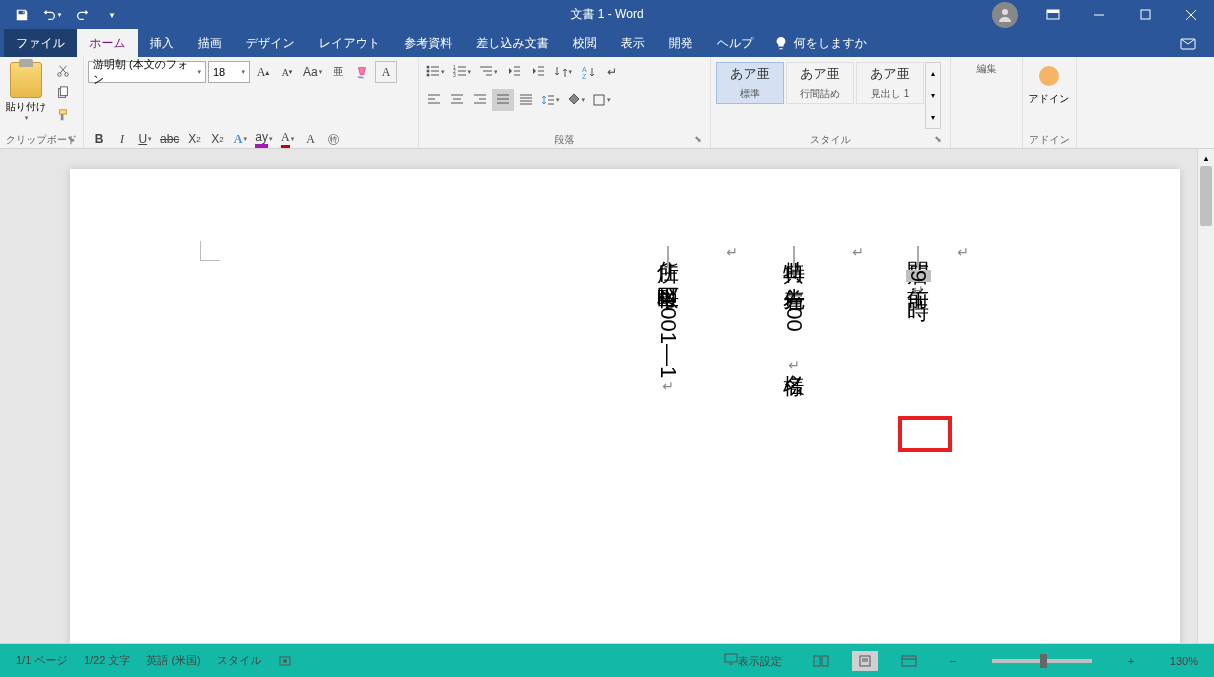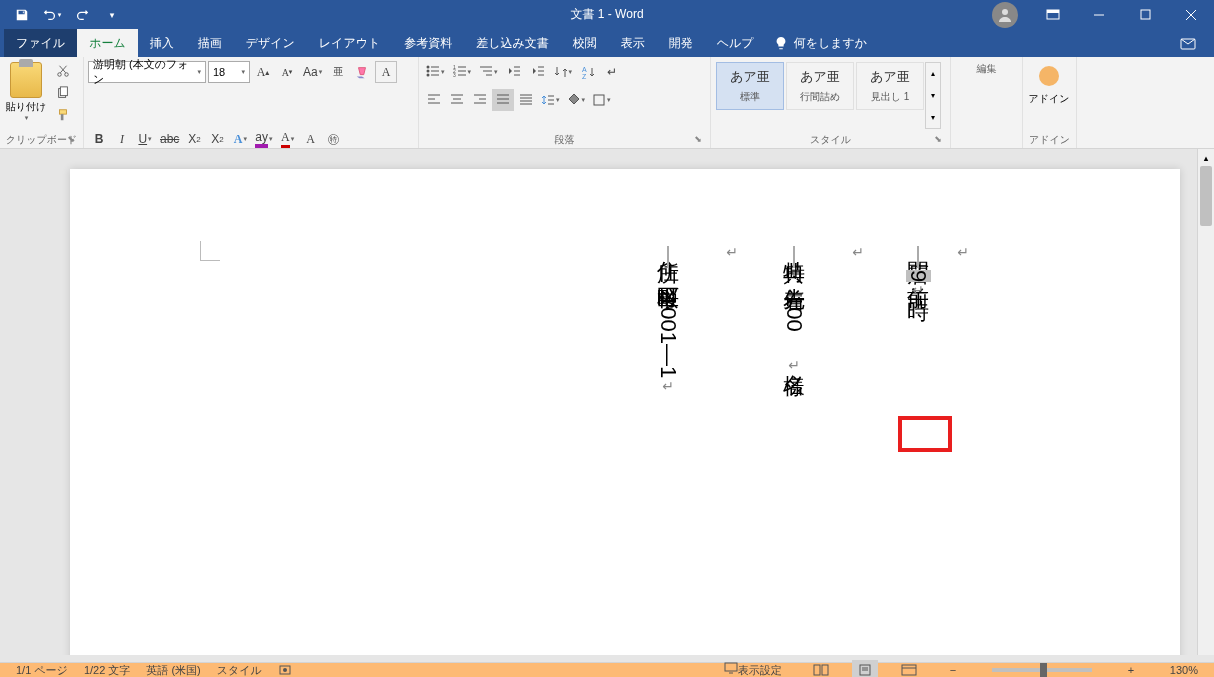--- a/index.html
+++ b/index.html
@@ -9,21 +9,21 @@
     .qat { display: flex; align-items: center; gap: 2px; padding-left: 8px; }
     .qat-btn { width: 28px; height: 24px; display: flex; align-items: center; justify-content: center; cursor: pointer; }
     .title-text { position: absolute; left: 50%; transform: translateX(-50%); font-size: 12px; }
     .window-controls { position: absolute; right: 0; display: flex; align-items: center; height: 100%; }
     .account-icon { width: 26px; height: 26px; border-radius: 50%; background: #888; margin-right: 12px; display: flex; align-items: center; justify-content: center; }
     .win-btn { width: 46px; height: 29px; display: flex; align-items: center; justify-content: center; cursor: pointer; }
     
     .ribbon-tabs { height: 28px; background: #2b579a; display: flex; align-items: stretch; color: white; font-size: 12px; padding-left: 4px; position: relative; }
     .tab { padding: 0 12px; display: flex; align-items: center; cursor: pointer; }
     .tab.file { background: #1e3e6e; }
-    .tab.active { background: #f3f3f3; color: #15803d; }
+    .tab.active { background: #f3f3f3; color: #701a75; }
     .tell-me { display: flex; align-items: center; gap: 6px; margin-left: 8px; }
     .share-btn { position: absolute; right: 8px; top: 0; height: 100%; display: flex; align-items: center; padding: 0 10px; cursor: pointer; }
     
     .ribbon { height: 92px; background: #f3f3f3; border-bottom: 1px solid #d4d4d4; display: flex; }
     .group { border-right: 1px solid #e1e1e1; display: flex; flex-direction: column; padding: 3px 4px 0 4px; position: relative; }
     .group-content { flex: 1; display: flex; align-items: flex-start; gap: 2px; }
     .group-label { height: 17px; font-size: 10px; color: #666; text-align: center; display: flex; align-items: center; justify-content: center; position: relative; }
     .group-launcher { position: absolute; right: 2px; bottom: 2px; width: 12px; height: 12px; cursor: pointer; font-size: 9px; color: #888; }
     
     .clipboard-group { width: 84px; }
@@ -41,21 +41,21 @@
     .font-size { width: 42px; height: 22px; border: 1px solid #ababab; background: white; font-size: 11px; padding: 0 4px; display: flex; align-items: center; justify-content: space-between; }
     .rbtn { height: 22px; min-width: 22px; display: flex; align-items: center; justify-content: center; cursor: pointer; font-size: 12px; padding: 0 3px; color: #444; }
     .rbtn.bordered { border: 1px solid #c0c0c0; }
     .rbtn svg { width: 14px; height: 14px; }
     .dd-arrow { font-size: 7px; margin-left: 1px; color: #666; }
     
     .para-group { width: 292px; }
     
     .styles-group { width: 240px; display: flex; flex-direction: column; }
     .styles-content { flex: 1; display: flex; gap: 0; }
-    .style-item { width: 68px; height: 48px; border: 1px solid #e0e0e0; display: flex; flex-direction: column; align-items: center; justify-content: center; cursor: pointer; margin: 2px 1px; }
+    .style-item { width: 68px; height: 42px; border: 1px solid #e0e0e0; display: flex; flex-direction: column; align-items: center; justify-content: center; cursor: pointer; margin: 2px 1px; }
     .style-item.selected { border: 1px solid #a3bde3; background: #d5e1f2; }
     .style-preview { font-size: 13px; color: #333; }
     .style-name { font-size: 10px; margin-top: 4px; color: #555; }
     .style-nav { width: 16px; display: flex; flex-direction: column; border: 1px solid #d0d0d0; margin: 2px 0; }
     .style-nav-btn { flex: 1; display: flex; align-items: center; justify-content: center; font-size: 8px; cursor: pointer; }
     
     .edit-group { width: 72px; }
     .edit-item { height: 20px; display: flex; align-items: center; font-size: 11px; cursor: pointer; gap: 3px; padding: 0 3px; }
     
     .addin-group { width: 54px; }
@@ -72,21 +72,21 @@
     .page { position: absolute; top: 20px; left: 70px; width: 1110px; height: 800px; background: white; box-shadow: 0 0 8px rgba(0,0,0,0.15); }
     .margin-mark { position: absolute; top: 72px; left: 130px; width: 20px; height: 20px; border-left: 1px solid #bbb; border-bottom: 1px solid #bbb; }
     
     .vtext { position: absolute; writing-mode: vertical-rl; text-orientation: upright; font-family: "Yu Mincho", serif; font-size: 22px; line-height: 2.0; color: #000; }
     .vtext .num { text-orientation: sideways; }
     .vtext .space { display: inline-block; height: 22px; border: 1px solid #aaa; margin: 2px 0; }
     .para-mark { font-size: 14px; color: #888; }
     .selected-char { background: #bfbfbf; text-orientation: sideways; }
     .red-box { position: absolute; border: 4px solid #e91e1e; pointer-events: none; }
     
-    .statusbar { position: absolute; bottom: 0; left: 0; right: 0; height: 15px; background: #fdba74; border-top: 1px solid #d4d4d4; display: flex; align-items: center; font-size: 11px; color: #444; padding: 0 8px; }
+    .statusbar { position: absolute; bottom: 0; left: 0; right: 0; height: 34px; background: #14b8a6; border-top: 1px solid #d4d4d4; display: flex; align-items: center; font-size: 11px; color: #444; padding: 0 8px; }
     .status-item { padding: 0 8px; cursor: pointer; }
     .status-right { margin-left: auto; display: flex; align-items: center; gap: 18px; }
     .view-btn { width: 26px; height: 20px; display: flex; align-items: center; justify-content: center; cursor: pointer; }
     .view-btn.active { background: #d0d0d0; }
     .zoom-slider { width: 100px; height: 4px; background: #c0c0c0; position: relative; margin: 0 8px; }
     .zoom-handle { position: absolute; top: -5px; left: 48px; width: 7px; height: 14px; background: #666; }
   </style>
 </head>
 <body>
 

